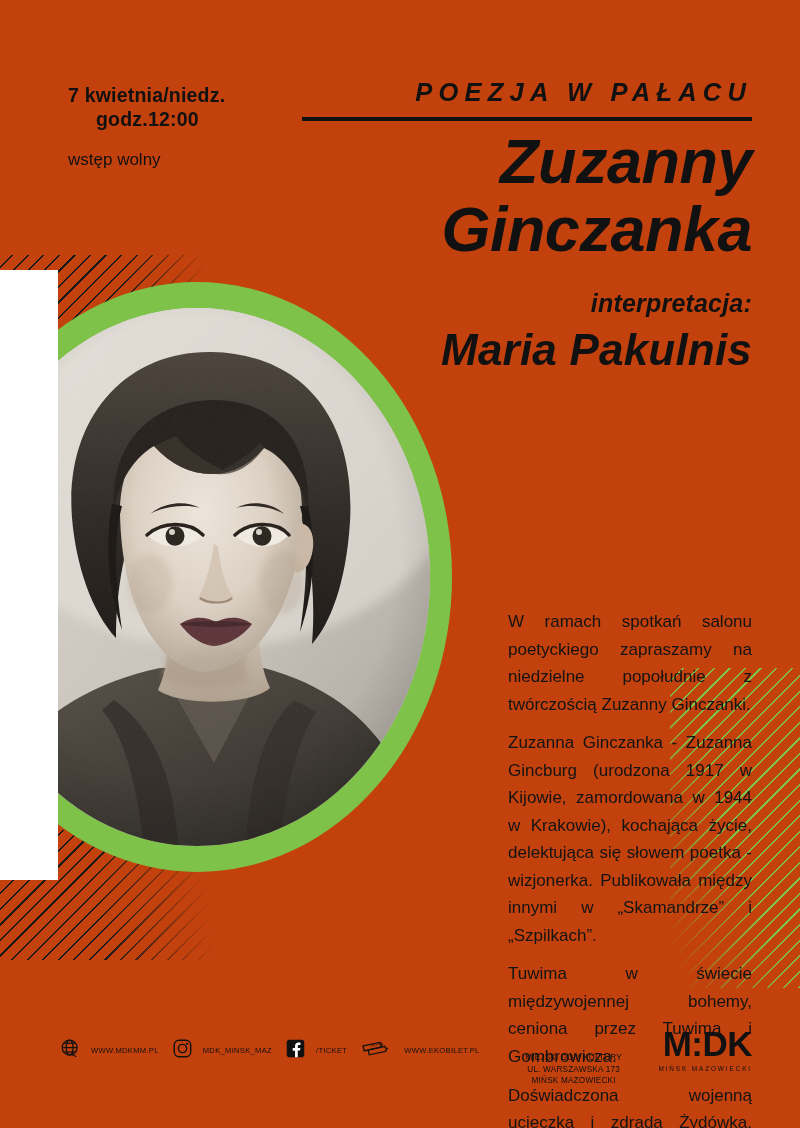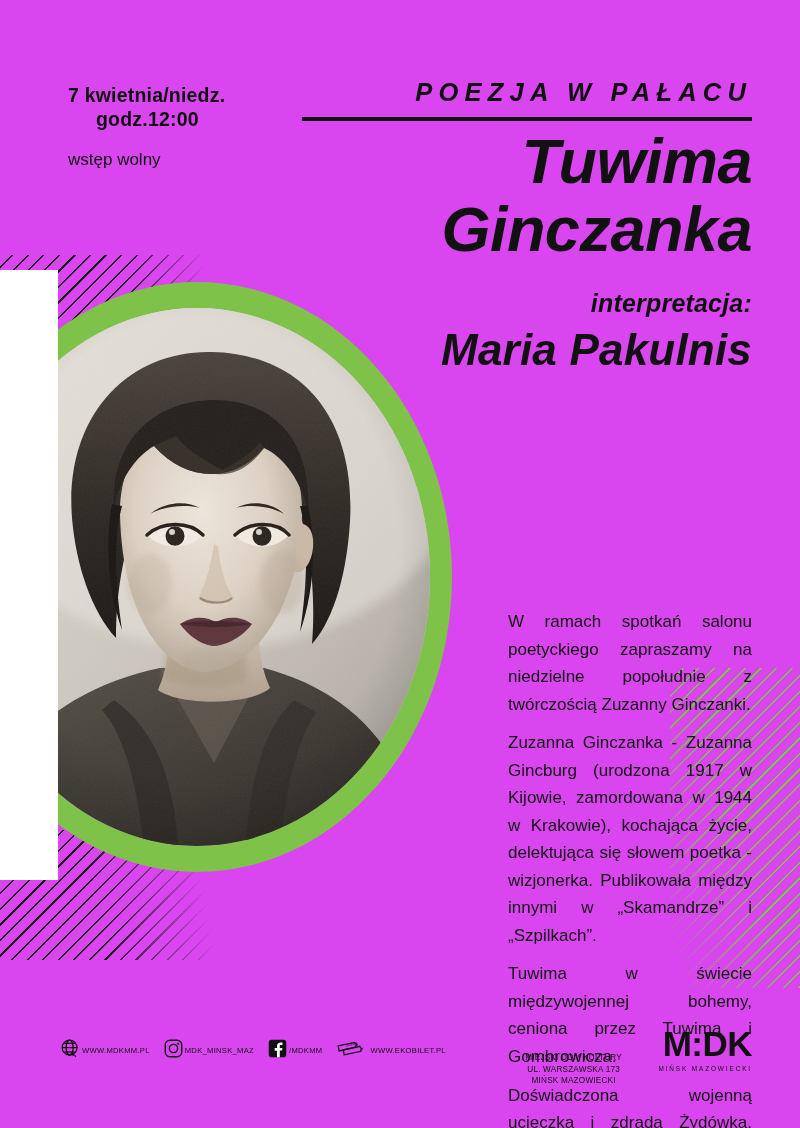--- a/index.html
+++ b/index.html
@@ -6,21 +6,21 @@
   html, body {
     width: 800px; height: 1128px;
     background: #ffffff;
     font-family: "Liberation Sans", sans-serif;
     color: #111111;
     overflow: hidden;
   }
   .poster {
     position: relative;
     width: 800px; height: 1128px;
-    background: #d946ef;
+    background: #c2410c;
     overflow: hidden;
   }
 
   
   .hatch {
     position: absolute;
     background-image: repeating-linear-gradient(
       -45deg,
       #1a1a1a 0px, #1a1a1a 1.6px,
       transparent 1.6px, transparent 11px
@@ -176,21 +176,21 @@
   .social {
     position: absolute;
     left: 60px; top: 28px;
     display: flex;
     align-items: center;
     gap: 13px;
   }
   .social-item {
     display: flex;
     align-items: center;
-    gap: 1px;
+    gap: 10px;
   }
   .social-label {
     font-size: 7.6px;
     letter-spacing: 0.3px;
     color: #111;
     white-space: nowrap;
   }
   .icon-box { display: block; }
 
   .org {
@@ -233,21 +233,21 @@
 
   <div class="date-block">
     <div class="date-line1">7 kwietnia/niedz.</div>
     <div class="date-line2">godz.12:00</div>
     <div class="date-line3">wstęp wolny</div>
   </div>
 
   <div class="title-block">
     <div class="kicker">POEZJA W PAŁACU</div>
     <div class="rule"></div>
-    <div class="poet-name">Tuwima</div>
+    <div class="poet-name">Zuzanny</div>
     <div class="poet-name">Ginczanka</div>
     <div class="interp-label">interpretacja:</div>
     <div class="interp-name">Maria Pakulnis</div>
   </div>
 
   <div class="portrait-wrap">
     <div class="green-ring"></div>
     <div class="portrait-clip">
       <svg class="portrait-art" viewBox="0 0 466 538" preserveAspectRatio="xMidYMid slice">
         <defs>
@@ -393,21 +393,21 @@
         <span class="social-label">MDK_MINSK_MAZ</span>
       </div>
 
       <div class="social-item">
         <span class="icon-box">
           <svg width="21" height="21" viewBox="0 0 24 24">
             <rect x="2" y="2" width="20" height="20" rx="3.2" fill="#111"></rect>
             <path d="M14.6 22v-7.6h2.6l.4-3h-3V9.5c0-.87.24-1.46 1.5-1.46h1.6V5.35c-.28-.04-1.23-.12-2.34-.12-2.32 0-3.9 1.41-3.9 4.01v2.24H8.8v3h2.66V22z" fill="#fff"></path>
           </svg>
         </span>
-        <span class="social-label">/MDKMM</span>
+        <span class="social-label">/TICKET</span>
       </div>
 
       <div class="social-item">
         <span class="icon-box">
           <svg width="34" height="24" viewBox="0 0 40 28" fill="none" stroke="#111" stroke-width="1.5">
             <path d="M4 9 h20 a3 3 0 0 0 3 3 a3 3 0 0 0 -3 3 h-20 z" transform="rotate(-12 16 12)"></path>
             <path d="M10 14 h20 a3 3 0 0 0 3 3 a3 3 0 0 0 -3 3 h-20 z" transform="rotate(-12 20 17)"></path>
             <text x="12" y="12" font-size="4.2" fill="#111" stroke="none" font-family="Liberation Sans, sans-serif" transform="rotate(-12 16 12)">TICKET</text>
           </svg>
         </span>

